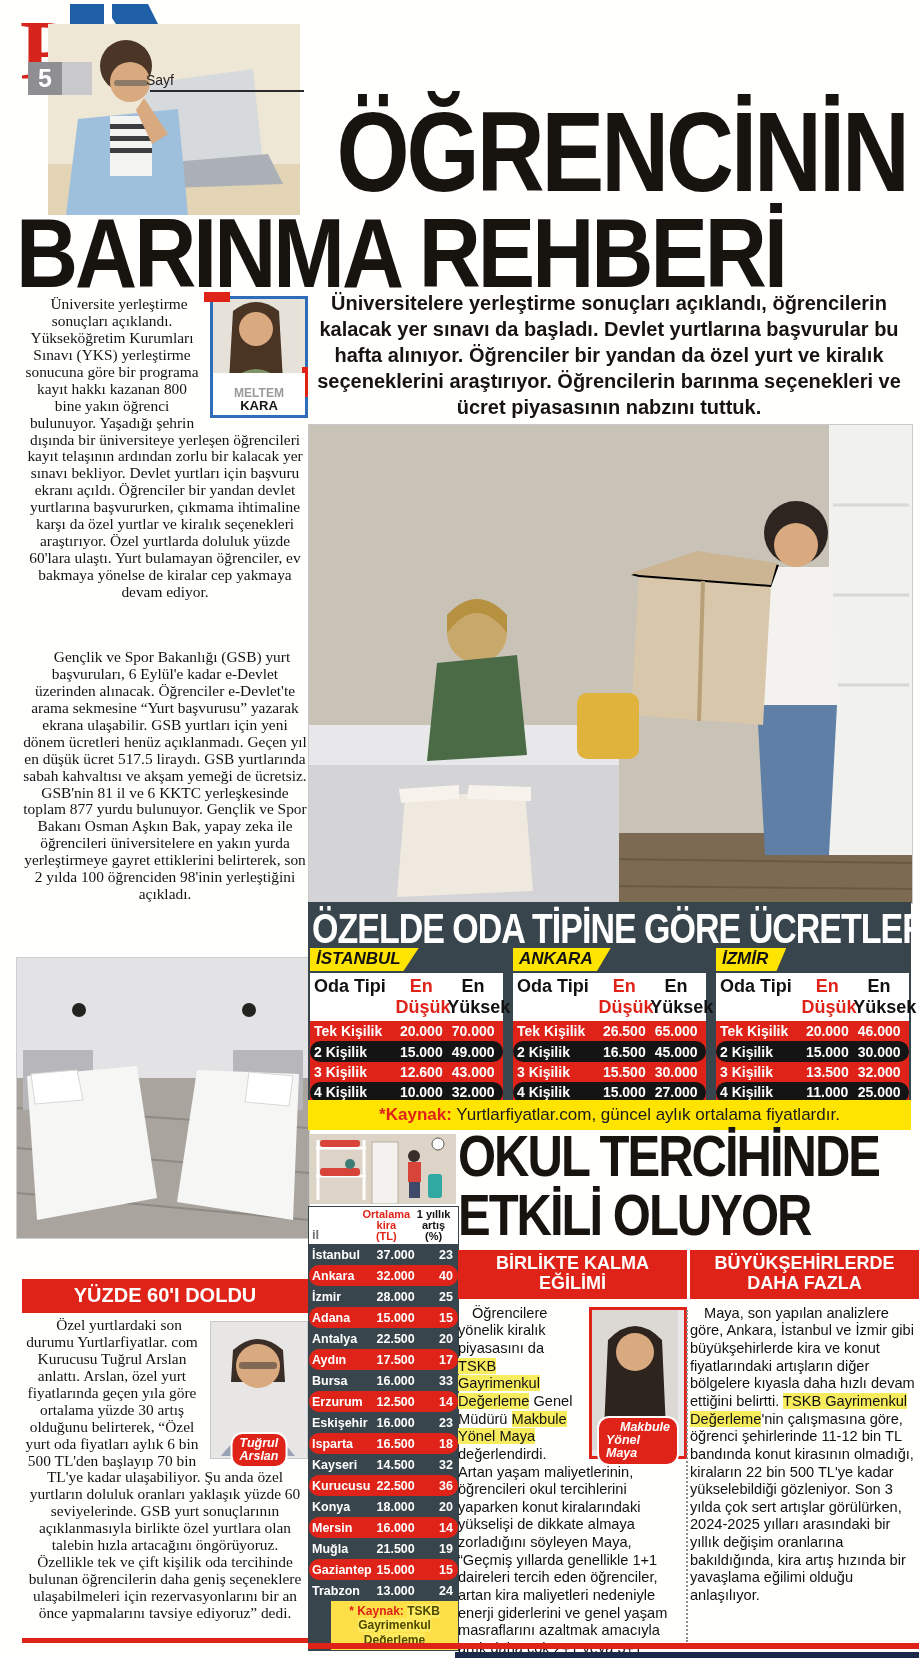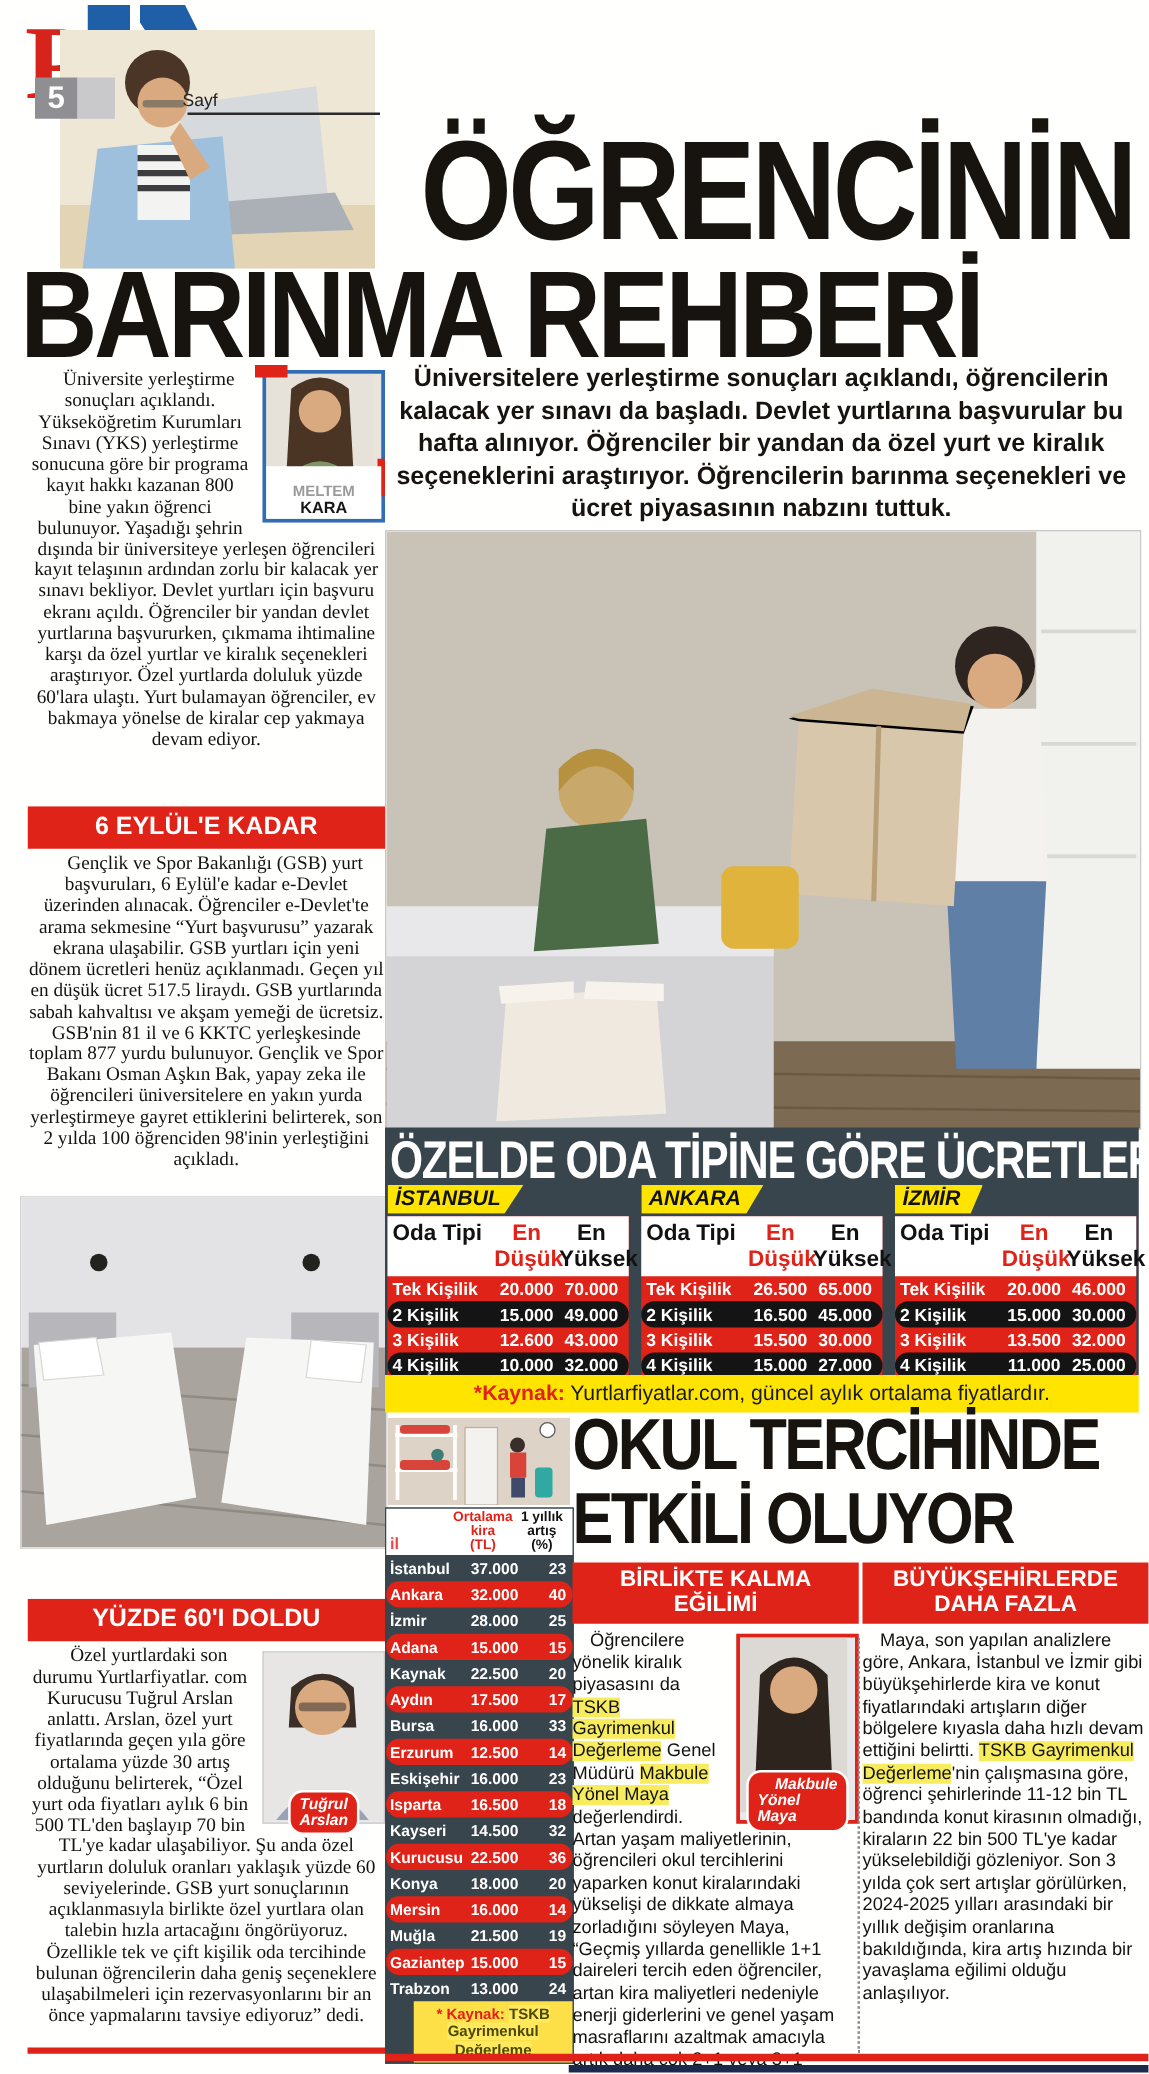--- a/index.html
+++ b/index.html
@@ -77,21 +77,21 @@
 
   .src-bar{position:absolute;left:308px;top:1100px;width:603px;height:30px;background:#ffe400;
            text-align:center;font-size:17px;line-height:30px;color:#1a1a1a;}
   .src-bar .red-bold{color:#e02318;font-weight:800;}
 
   
   .illus{position:absolute;left:310px;top:1134px;width:146px;height:70px;overflow:hidden;}
   .rent{position:absolute;left:308px;top:1206px;width:149px;background:#39454c;border:1px solid #39454c;}
   .rent-head{display:grid;grid-template-columns:34% 36% 30%;background:#fff;padding:2px 3px;align-items:end;}
   .rent-head span{white-space:pre-line;font-weight:800;font-size:11px;line-height:1.0;text-align:center;}
-  .rent-head .rh0{color:#ef4444;font-size:13px;text-align:left;padding-bottom:1px;}
+  .rent-head .rh0{color:#737373;font-size:13px;text-align:left;padding-bottom:1px;}
   .rent-head .rh1{color:#e02318;} .rent-head .rh2{color:#111;}
   .r-row{display:grid;grid-template-columns:40% 37% 23%;color:#fff;font-weight:800;font-size:12.5px;
          height:21px;align-items:center;padding:0 3px;}
   .r-row.red{background:#e02318;border-radius:10px;}
   .r-row .rc1{text-align:center;} .r-row .rc2{text-align:right;padding-right:2px;}
   .rent-foot{background:#fde047;text-align:center;font-weight:800;font-size:12px;line-height:1.2;padding:3px 2px;margin-left:22px;}
   .rent-foot .red-bold{color:#e02318;}
   .rent-foot .hl{background:#ffe95e;color:#4d4a00;}
 
   
@@ -162,21 +162,20 @@
           </svg>
         <div class="nameplate">
           <span class="nm1">MELTEM</span>
           <span class="nm2">KARA</span>
         </div>
       </div>
       <p>Üniversite yerleştirme sonuçları açıklandı. Yükseköğretim Kurumları Sınavı (YKS) yerleştirme sonucuna göre bir programa kayıt hakkı kazanan 800 bine yakın öğrenci bulunuyor. Yaşadığı şehrin dışında bir üniversiteye yerleşen öğrencileri kayıt telaşının ardından zorlu bir kalacak yer sınavı bekliyor. Devlet yurtları için başvuru ekranı açıldı. Öğrenciler bir yandan devlet yurtlarına başvururken, çıkmama ihtimaline karşı da özel yurtlar ve kiralık seçenekleri araştırıyor. Özel yurtlarda doluluk yüzde 60'lara ulaştı. Yurt bulamayan öğrenciler, ev bakmaya yönelse de kiralar cep yakmaya devam ediyor.</p>
     </div>
 
     <div class="art a2">
-      <div class="kicker">6 EYLÜL'E KADAR</div>
       <p>Gençlik ve Spor Bakanlığı (GSB) yurt başvuruları, 6 Eylül'e kadar e-Devlet üzerinden alınacak. Öğrenciler e-Devlet'te arama sekmesine “Yurt başvurusu” yazarak ekrana ulaşabilir. GSB yurtları için yeni dönem ücretleri henüz açıklanmadı. Geçen yıl en düşük ücret 517.5 liraydı. GSB yurtlarında sabah kahvaltısı ve akşam yemeği de ücretsiz. GSB'nin 81 il ve 6 KKTC yerleşkesinde toplam 877 yurdu bulunuyor. Gençlik ve Spor Bakanı Osman Aşkın Bak, yapay zeka ile öğrencileri üniversitelere en yakın yurda yerleştirmeye gayret ettiklerini belirterek, son 2 yılda 100 öğrenciden 98'inin yerleştiğini açıkladı.</p>
     </div>
 
     <div class="photo-bedroom">
       <svg width="292" height="280" viewBox="0 0 292 280">
         <rect width="292" height="120" fill="#e3e3e6"></rect>
         <rect y="120" width="292" height="160" fill="#a9a49e"></rect>
         <g stroke="#8e8a84" stroke-width="2">
           <line x1="0" y1="150" x2="292" y2="170"></line>
             <line x1="0" y1="190" x2="292" y2="215"></line>
@@ -409,21 +408,21 @@
           <span class="rc0">İzmir</span>
           <span class="rc1">28.000</span>
           <span class="rc2">25</span>
         </div>
         <div class="r-row red">
           <span class="rc0">Adana</span>
           <span class="rc1">15.000</span>
           <span class="rc2">15</span>
         </div>
         <div class="r-row slate">
-          <span class="rc0">Kaynak</span>
+          <span class="rc0">Antalya</span>
           <span class="rc1">22.500</span>
           <span class="rc2">20</span>
         </div>
         <div class="r-row red">
           <span class="rc0">Aydın</span>
           <span class="rc1">17.500</span>
           <span class="rc2">17</span>
         </div>
         <div class="r-row slate">
           <span class="rc0">Bursa</span>

